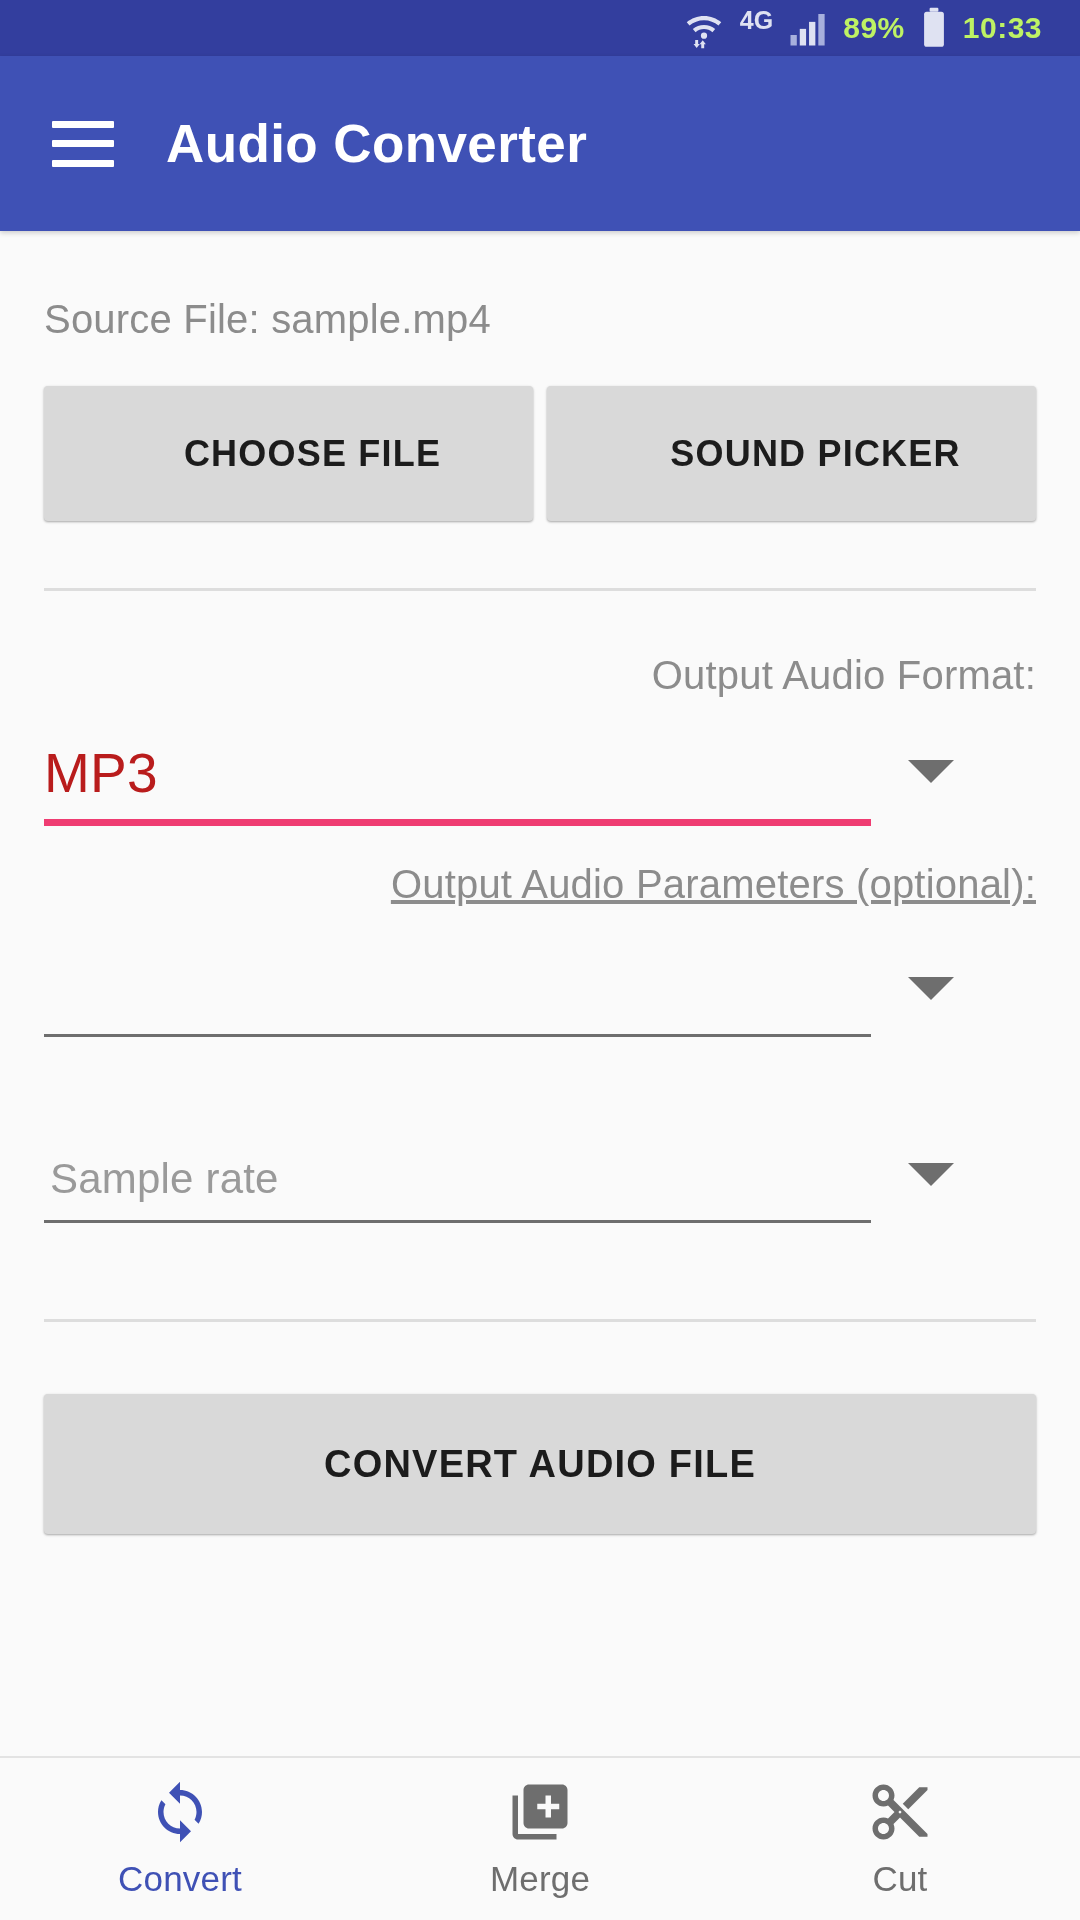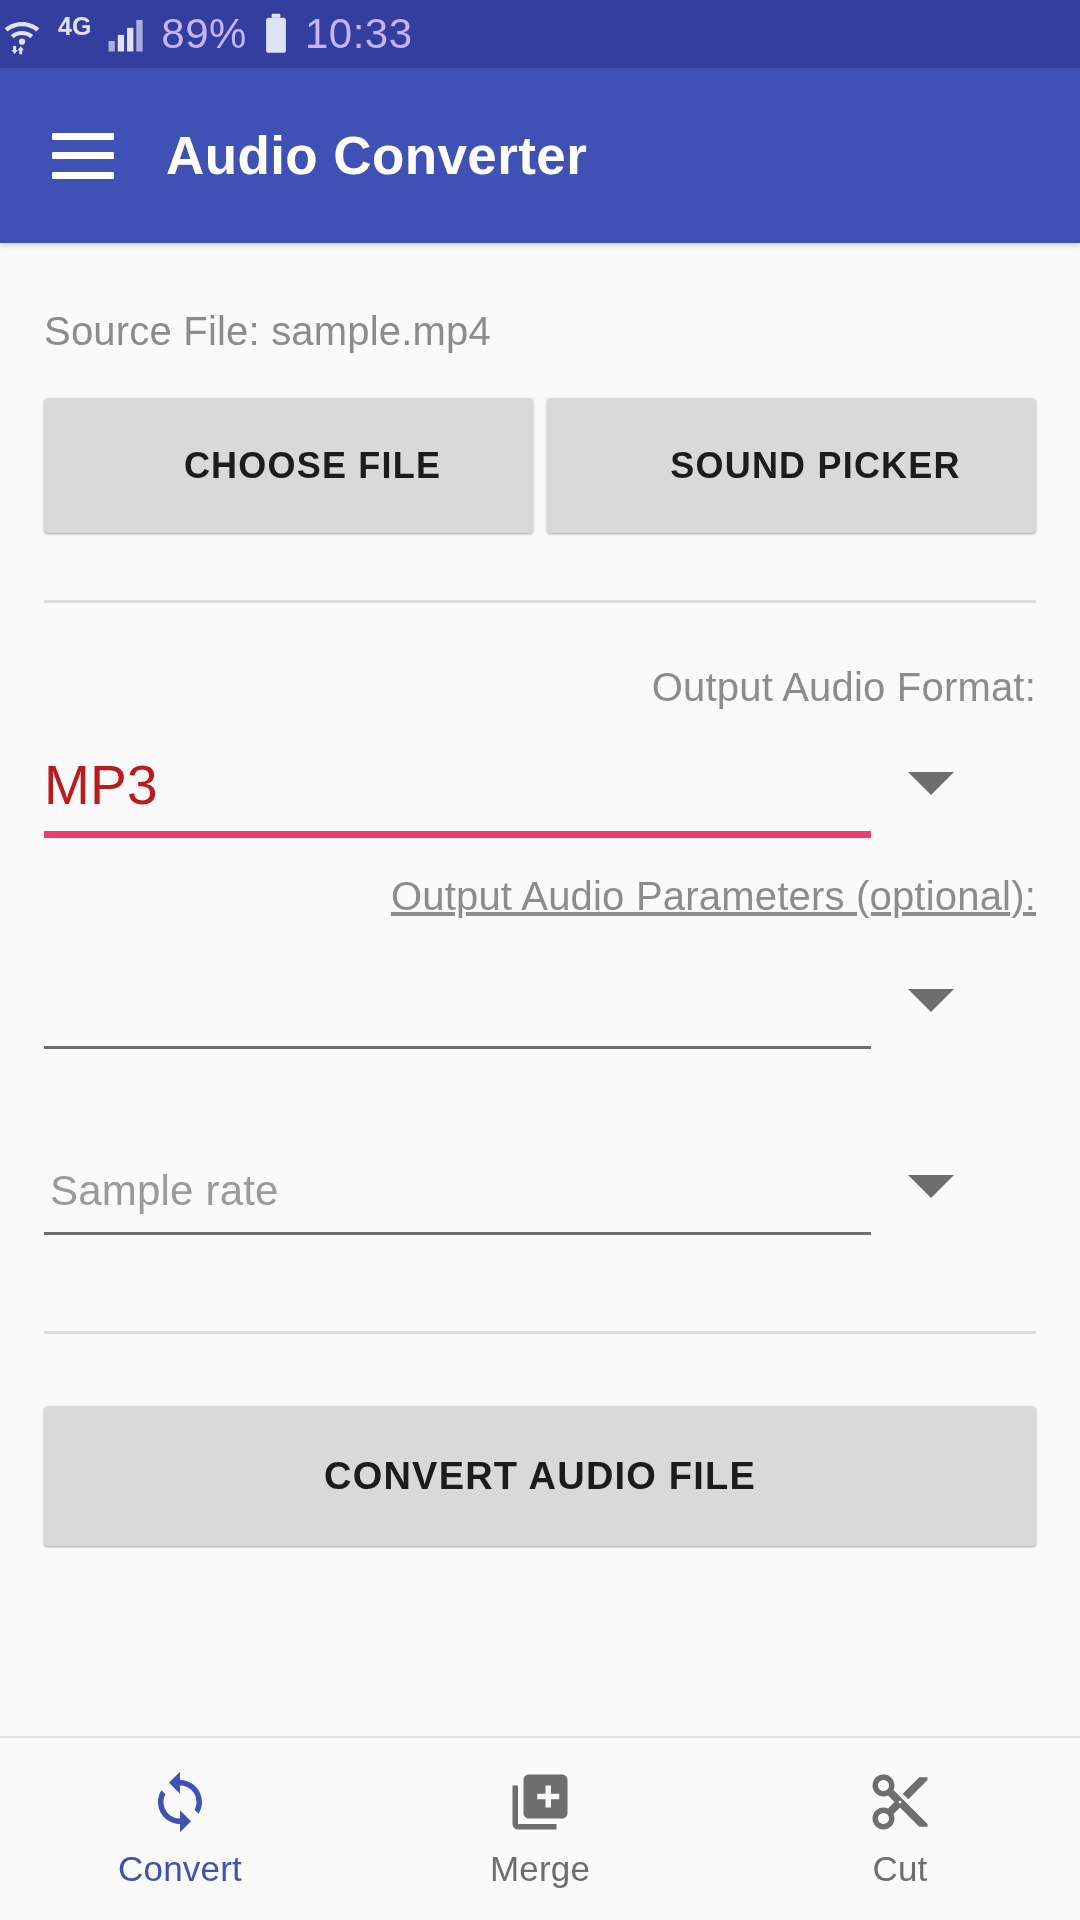--- a/index.html
+++ b/index.html
@@ -16,38 +16,38 @@
     position: relative;
     width: 1080px;
     height: 1920px;
     background: #fafafa;
     display: flex;
     flex-direction: column;
   }
 
   
   .status-bar {
-    height: 68px;
+    height: 56px;
     background: #333e9e;
     display: flex;
     align-items: center;
-    justify-content: flex-start;
-    padding-right: 27px;
+    justify-content: flex-end;
+    padding-right: 38px;
     flex: 0 0 auto;
   }
   .status-right {
     display: flex;
     align-items: center;
     gap: 14px;
   }
   .status-icon { display: flex; align-items: center; }
   .status-text {
-    color: #c4b5fd;
-    font-size: 42px;
-    font-weight: 400;
+    color: #bef264;
+    font-size: 30px;
+    font-weight: 700;
     letter-spacing: 0.5px;
     line-height: 1;
   }
   .sig-4g {
     color: #dfe2f2;
     font-size: 25px;
     font-weight: 700;
     line-height: 1;
     position: relative;
     top: -8px;
@@ -208,21 +208,21 @@
     font-size: 38px;
     font-weight: 700;
     letter-spacing: 1.2px;
     box-shadow: 0 1px 3px rgba(0,0,0,0.22), 0 1px 2px rgba(0,0,0,0.14);
     cursor: pointer;
   }
 
   
   .bottom-nav {
     flex: 0 0 auto;
-    height: 184px;
+    height: 164px;
     background: #fafafa;
     border-top: 2px solid #e3e3e3;
     display: flex;
   }
   .nav-item {
     flex: 1 1 0;
     display: flex;
     flex-direction: column;
     align-items: center;
     justify-content: center;

